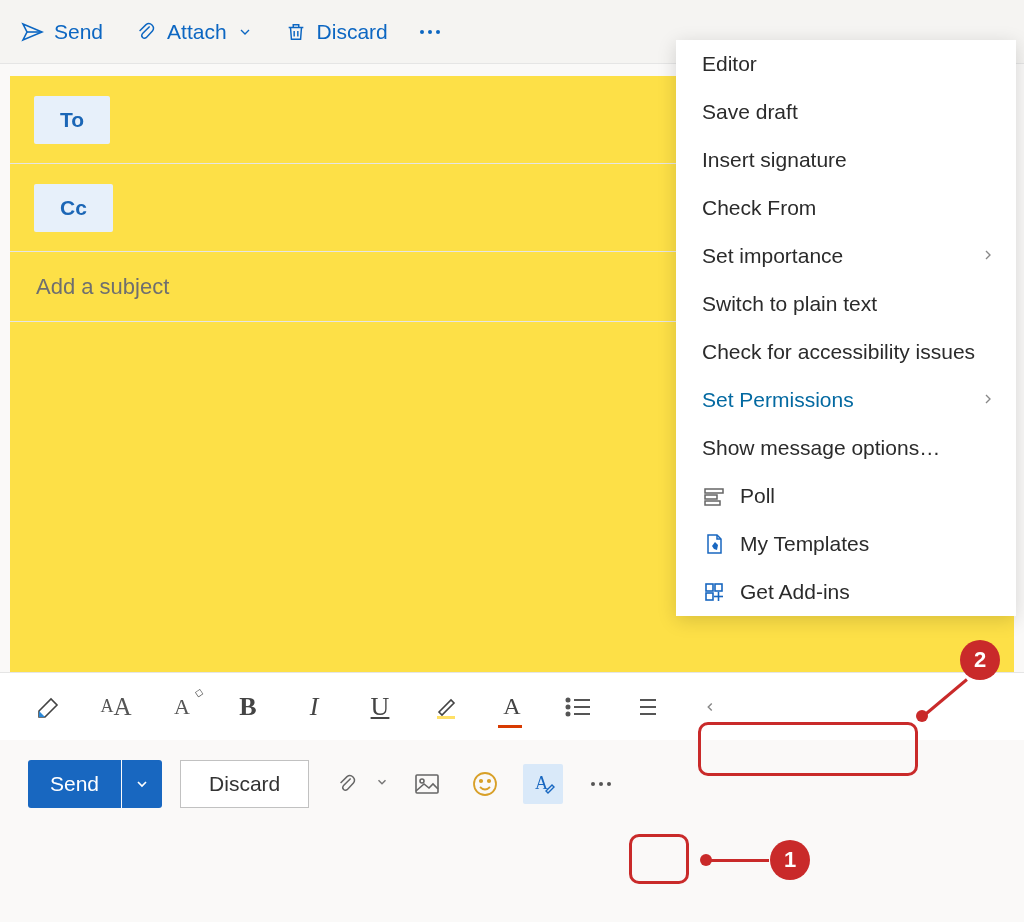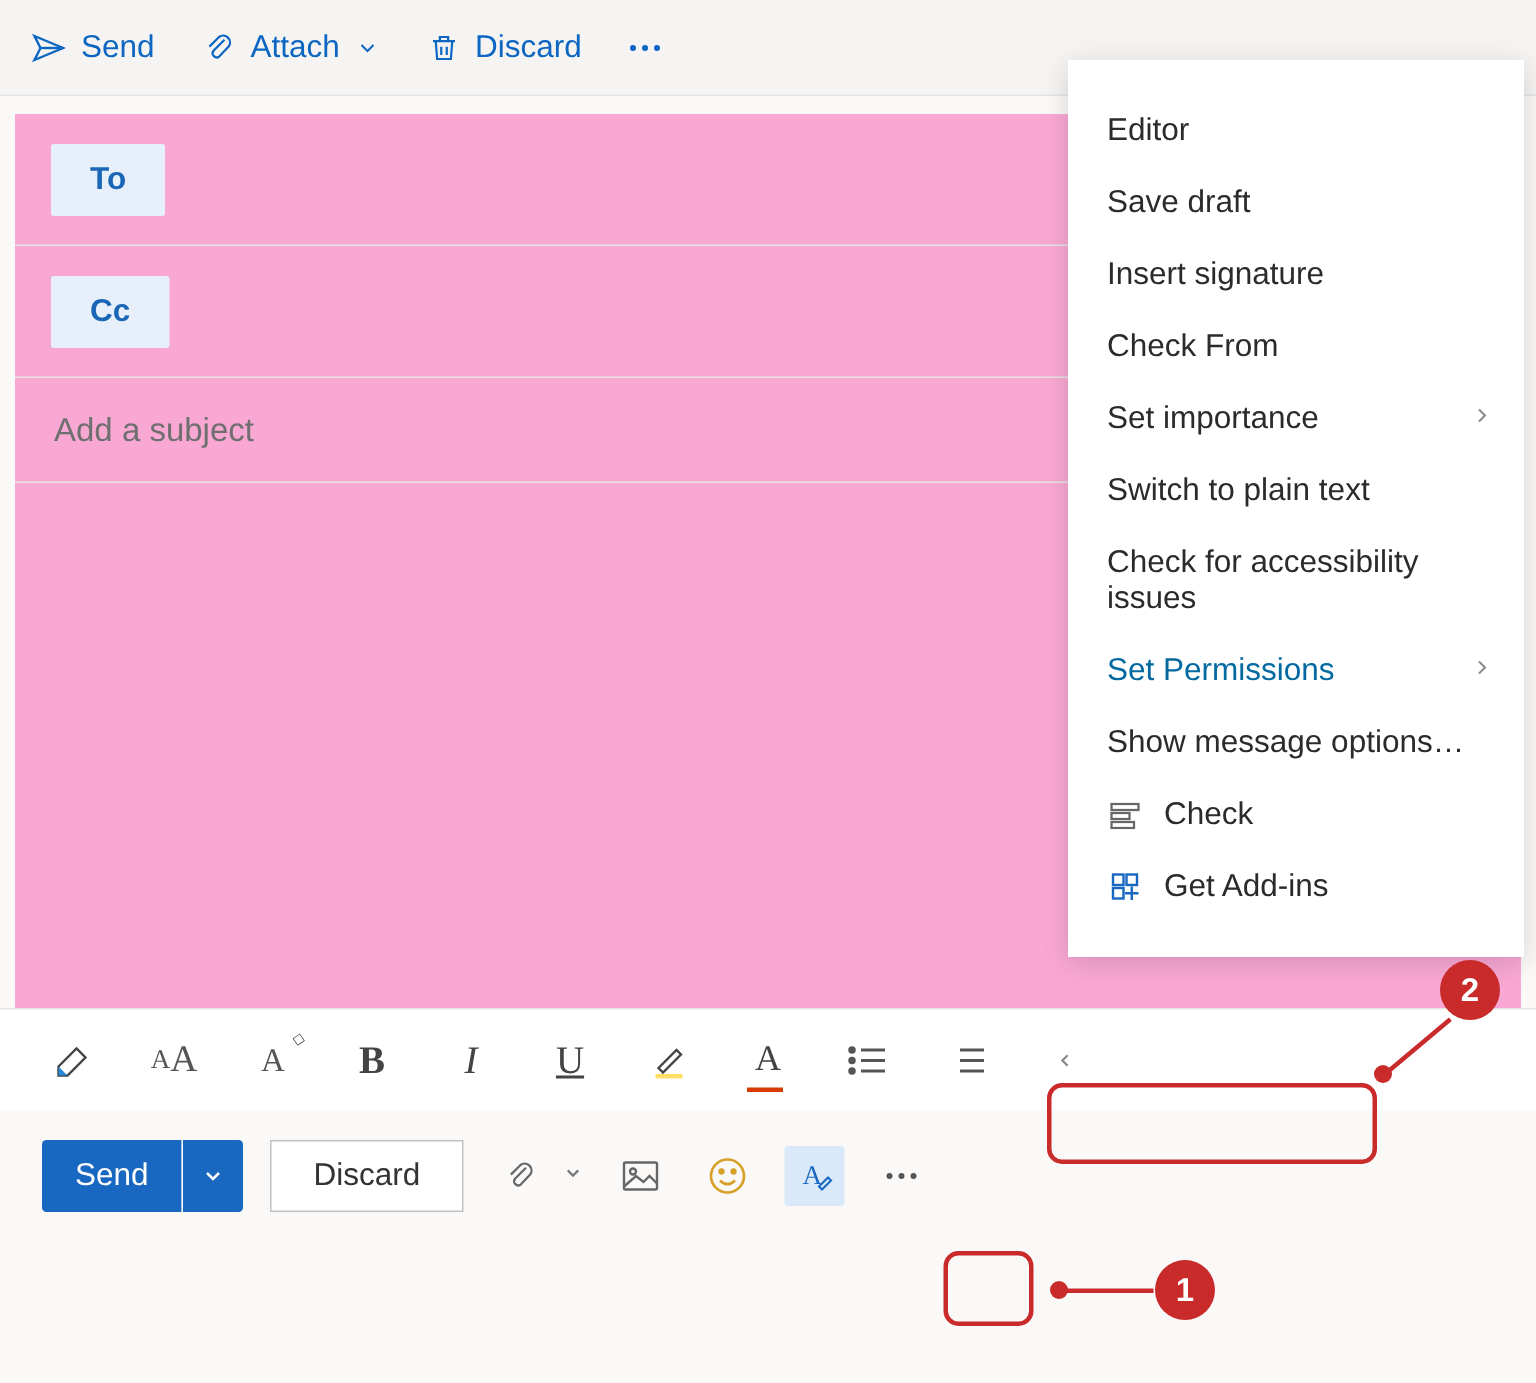--- a/index.html
+++ b/index.html
@@ -37,21 +37,21 @@
     display: flex;
     gap: 4px;
     padding: 4px;
     cursor: pointer;
   }
   .ellipsis-dots span {
     width: 4px; height: 4px; border-radius: 50%; background: #0c66c2;
   }
   
   .compose {
-    background: #f9a8d4;
+    background: #fde047;
     margin: 12px 10px 0 10px;
   }
   .field-row {
     display: flex;
     align-items: center;
     height: 88px;
     border-bottom: 1px solid #e5e5e5;
     padding: 0 24px;
   }
   .chip {
@@ -143,24 +143,24 @@
   }
   .bar-group { display:flex; align-items:center; gap: 8px;}
   .aglow {
     background:#d9e9f9; border-radius:2px;
   }
   
   .menu {
     position: absolute;
     right: 8px;
     top: 40px;
-    width: 304px;
+    width: 340px;
     background: #fff;
     box-shadow: 0 4px 18px rgba(0,0,0,0.15);
-    padding: 23px 0;
+    padding: 0 0;
     z-index: 50;
   }
   .menu-item {
     display:flex; align-items:center;
     padding: 12px 20px 12px 26px;
     font-size: 21px;
     color: #2b2b2b;
     cursor:pointer;
     gap: 14px;
     position:relative;
@@ -390,21 +390,31 @@
       <span>Show message options…</span>
     </div>
     <div class="menu-item">
       <span class="menu-icon">
         <svg width="22" height="20" viewBox="0 0 22 20" stroke="#666" stroke-width="1.5" fill="none">
           <rect x="2" y="3" width="18" height="4"></rect>
           <rect x="2" y="9" width="12" height="4"></rect>
           <rect x="2" y="15" width="15" height="4"></rect>
         </svg>
       </span>
-      <span>Check</span>
+      <span>Poll</span>
+    </div>
+    <div class="menu-item">
+      <span class="menu-icon">
+        <svg width="20" height="22" viewBox="0 0 20 22">
+          <path d="M4 2 h9 l4 4 v14 H4 Z" fill="none" stroke="#1867c0" stroke-width="1.5"></path>
+          <path d="M13 2 v4 h4" fill="none" stroke="#1867c0" stroke-width="1.5"></path>
+          <path d="M8 13 l3 -4 l3 3 l-1 5 l-3 -1 Z" fill="#1867c0"></path>
+        </svg>
+      </span>
+      <span>My Templates</span>
     </div>
     <div class="menu-item">
       <span class="menu-icon">
         <svg width="22" height="22" viewBox="0 0 22 22" fill="none" stroke="#1867c0" stroke-width="1.6">
           <rect x="3" y="3" width="7" height="7"></rect>
           <rect x="12" y="3" width="7" height="7"></rect>
           <rect x="3" y="12" width="7" height="7"></rect>
           <line x1="15.5" y1="11" x2="15.5" y2="20"></line>
           <line x1="11" y1="15.5" x2="20" y2="15.5"></line>
         </svg>

